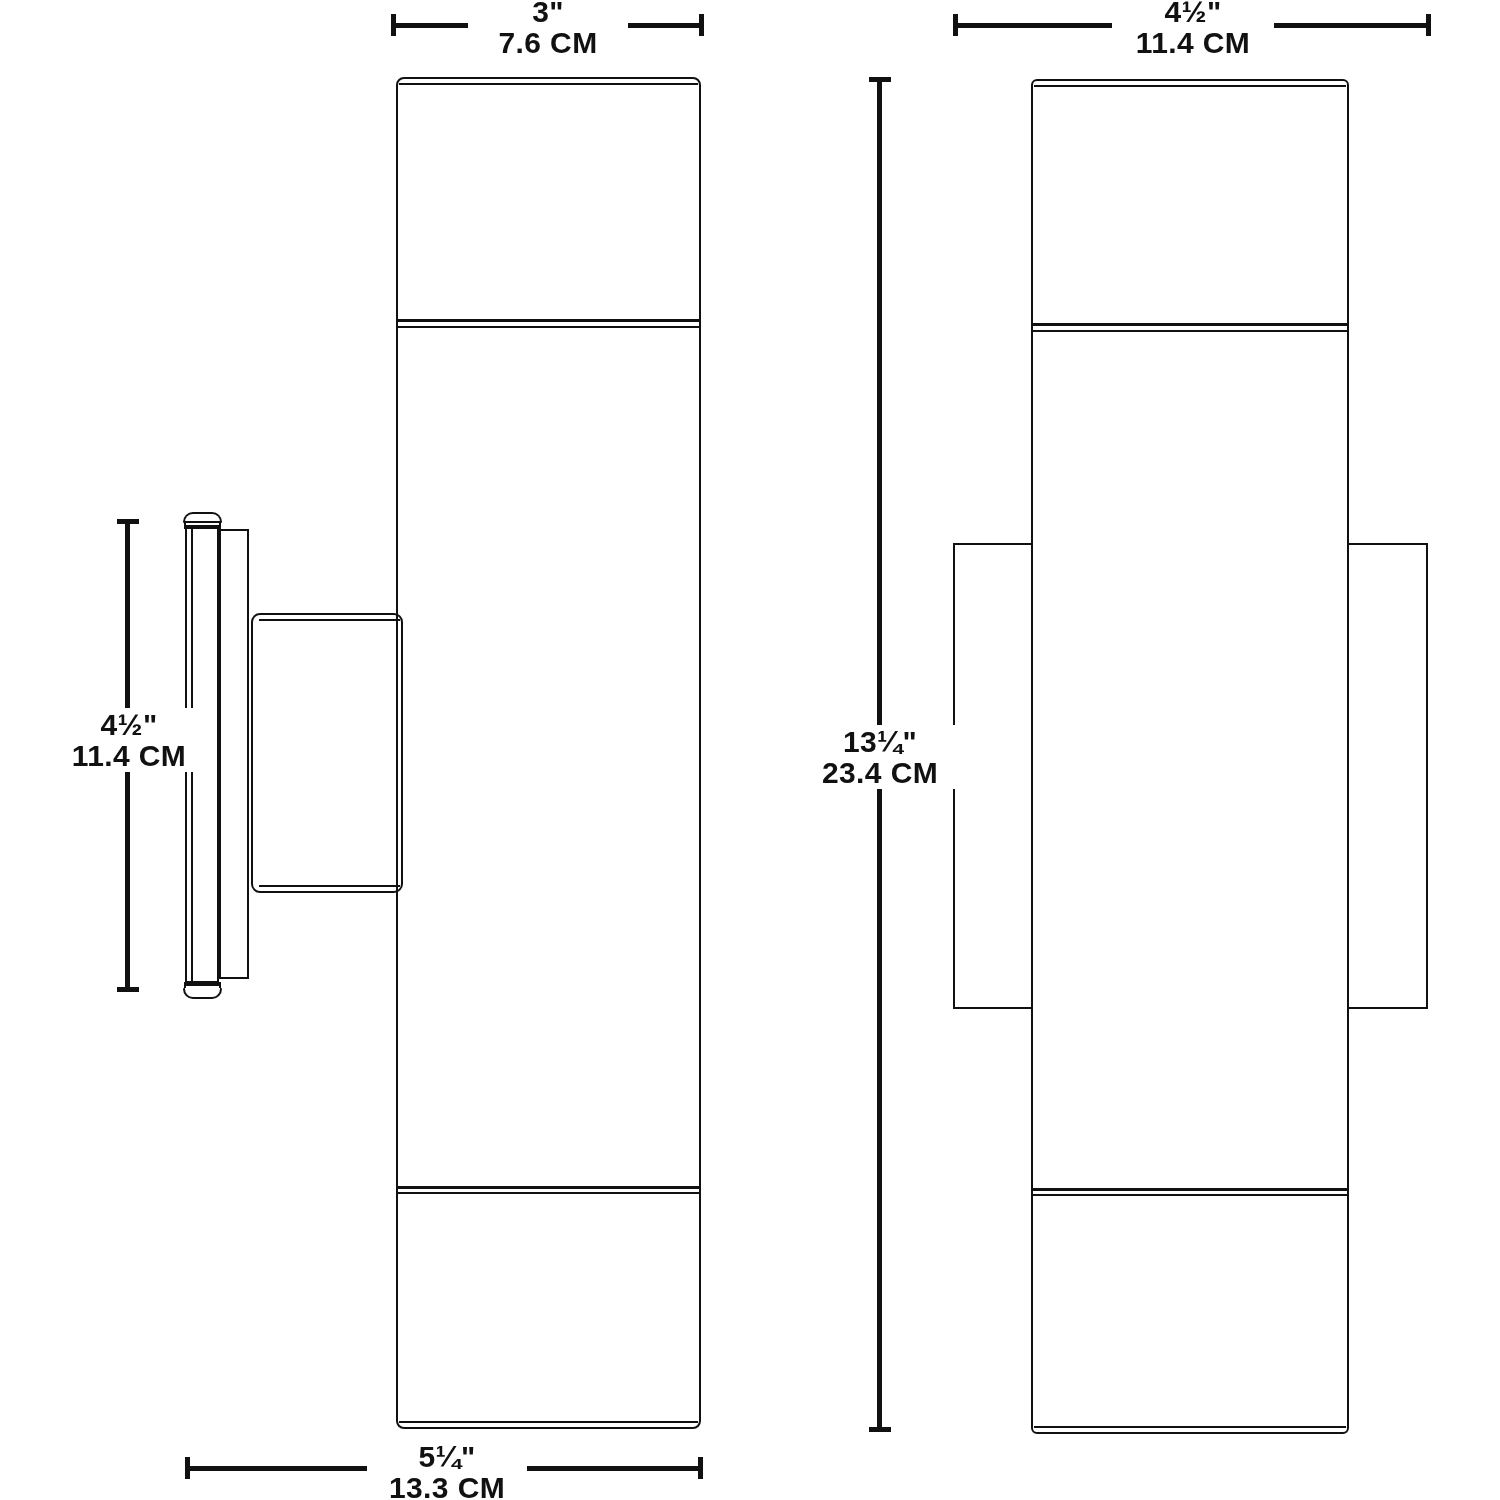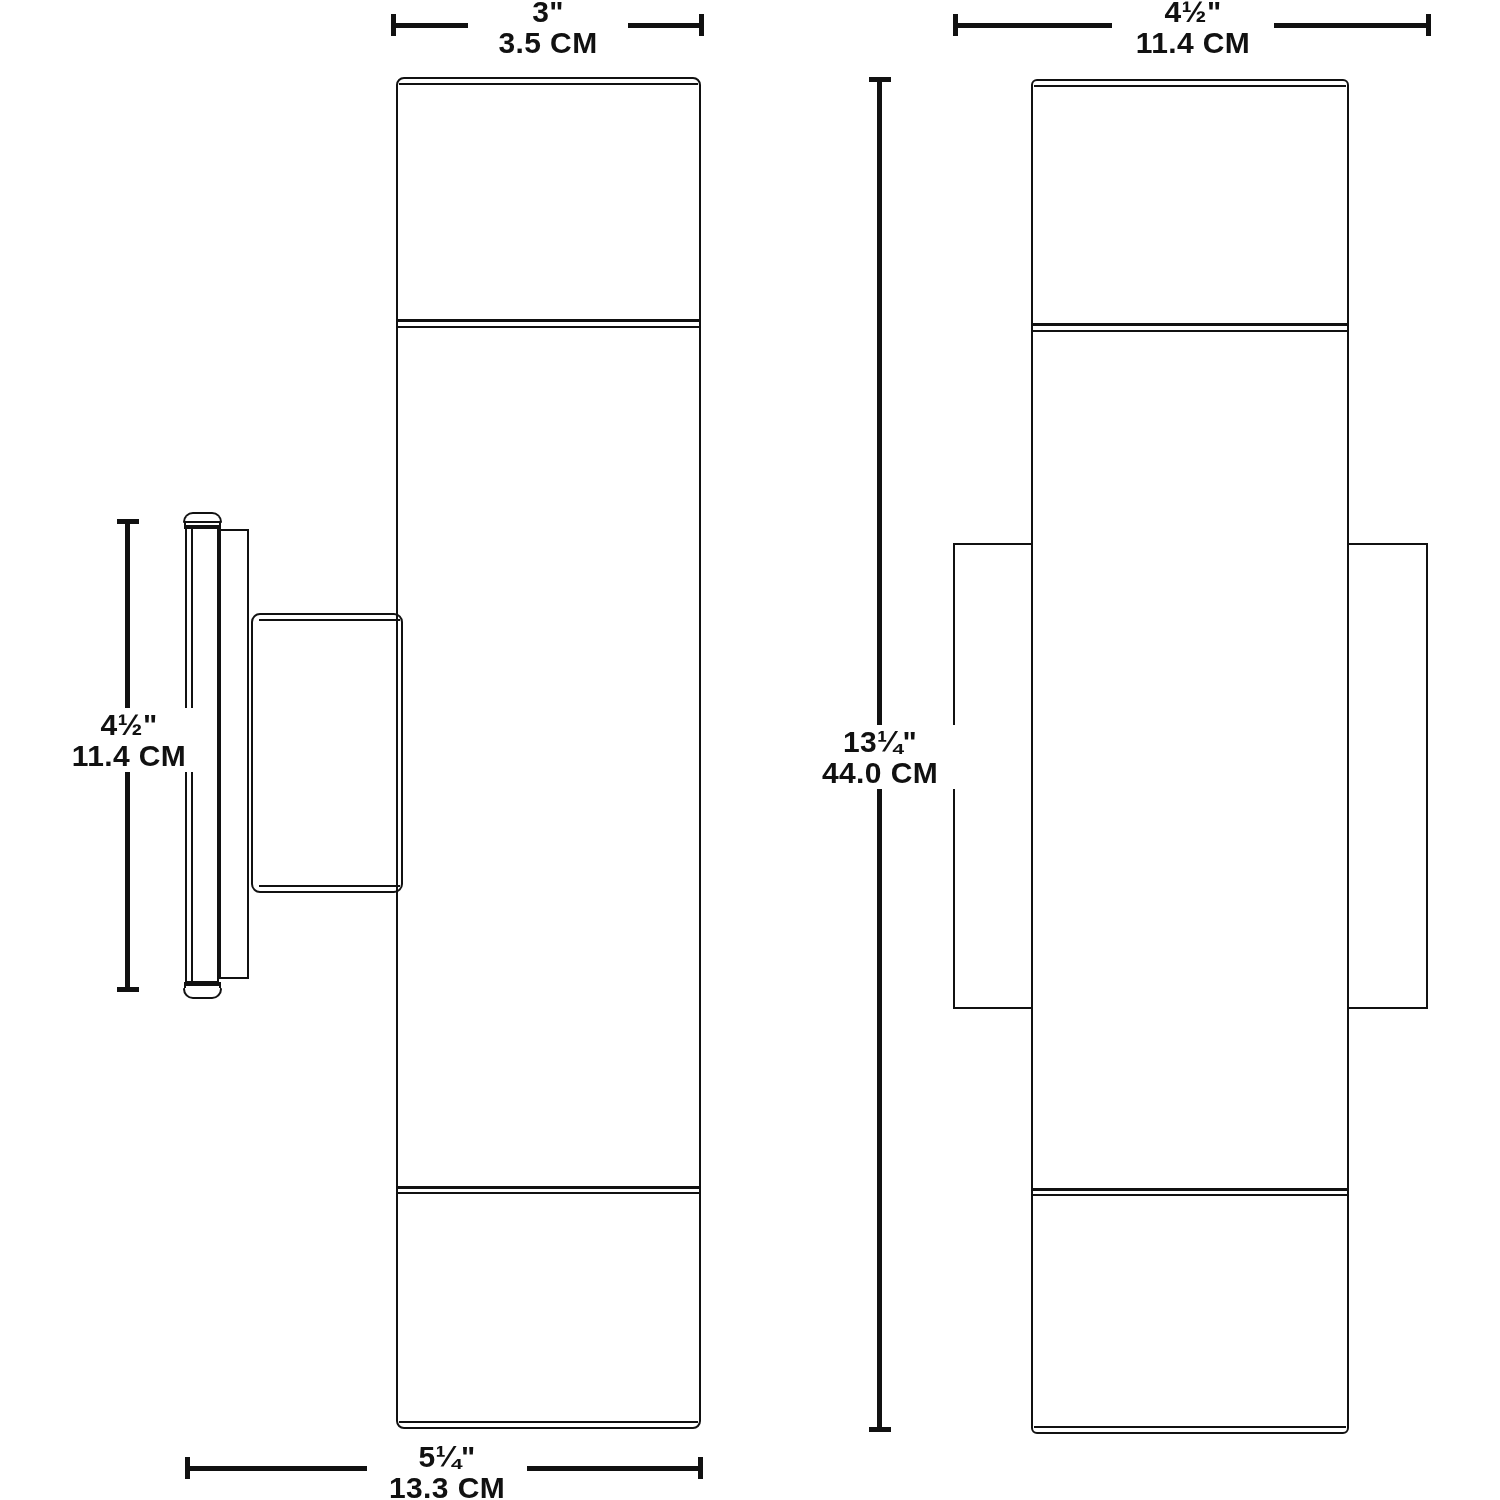--- a/index.html
+++ b/index.html
@@ -62,21 +62,21 @@
     <div class="iline" style="left:1032px;top:1194px;width:316px;height:2px;"></div>
     <div class="iline" style="left:1034px;top:1426px;width:312px;height:2px;"></div>
   </div>
 
   <div class="group">
     <div class="dline" style="left:393px;top:23px;width:310px;height:5px;"></div>
     <div class="dline" style="left:391px;top:14px;width:5px;height:22px;"></div>
     <div class="dline" style="left:699px;top:14px;width:5px;height:22px;"></div>
     <div class="dim-label" style="left:468px;top:-5px;width:160px;height:64px;">
       <span>3"</span>
-      <span>3.5 CM</span>
+      <span>7.6 CM</span>
     </div>
   </div>
 
   <div class="group">
     <div class="dline" style="left:955px;top:23px;width:475px;height:5px;"></div>
     <div class="dline" style="left:953px;top:14px;width:5px;height:22px;"></div>
     <div class="dline" style="left:1426px;top:14px;width:5px;height:22px;"></div>
     <div class="dim-label" style="left:1112px;top:-5px;width:162px;height:64px;">
       <span>4½"</span>
       <span>11.4 CM</span>
@@ -92,21 +92,21 @@
       <span>11.4 CM</span>
     </div>
   </div>
 
   <div class="group">
     <div class="dline" style="left:877px;top:79px;width:5px;height:1351px;"></div>
     <div class="dline" style="left:869px;top:77px;width:22px;height:5px;"></div>
     <div class="dline" style="left:869px;top:1427px;width:22px;height:5px;"></div>
     <div class="dim-label" style="left:793px;top:725px;width:174px;height:64px;">
       <span>13¼"</span>
-      <span>44.0 CM</span>
+      <span>23.4 CM</span>
     </div>
   </div>
 
   <div class="group">
     <div class="dline" style="left:187px;top:1466px;width:515px;height:5px;"></div>
     <div class="dline" style="left:185px;top:1457px;width:5px;height:22px;"></div>
     <div class="dline" style="left:698px;top:1457px;width:5px;height:22px;"></div>
     <div class="dim-label" style="left:367px;top:1440px;width:160px;height:64px;">
       <span>5¼"</span>
       <span>13.3 CM</span>

